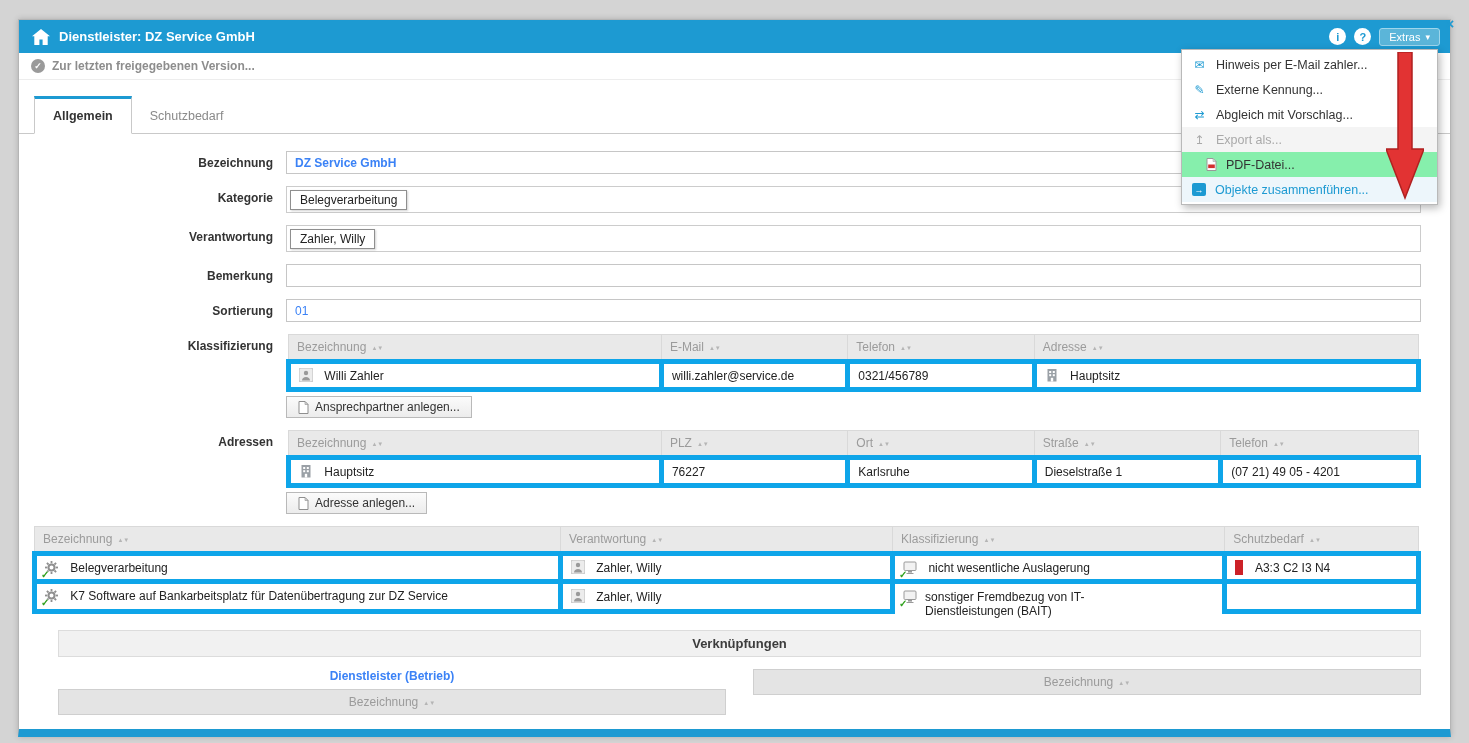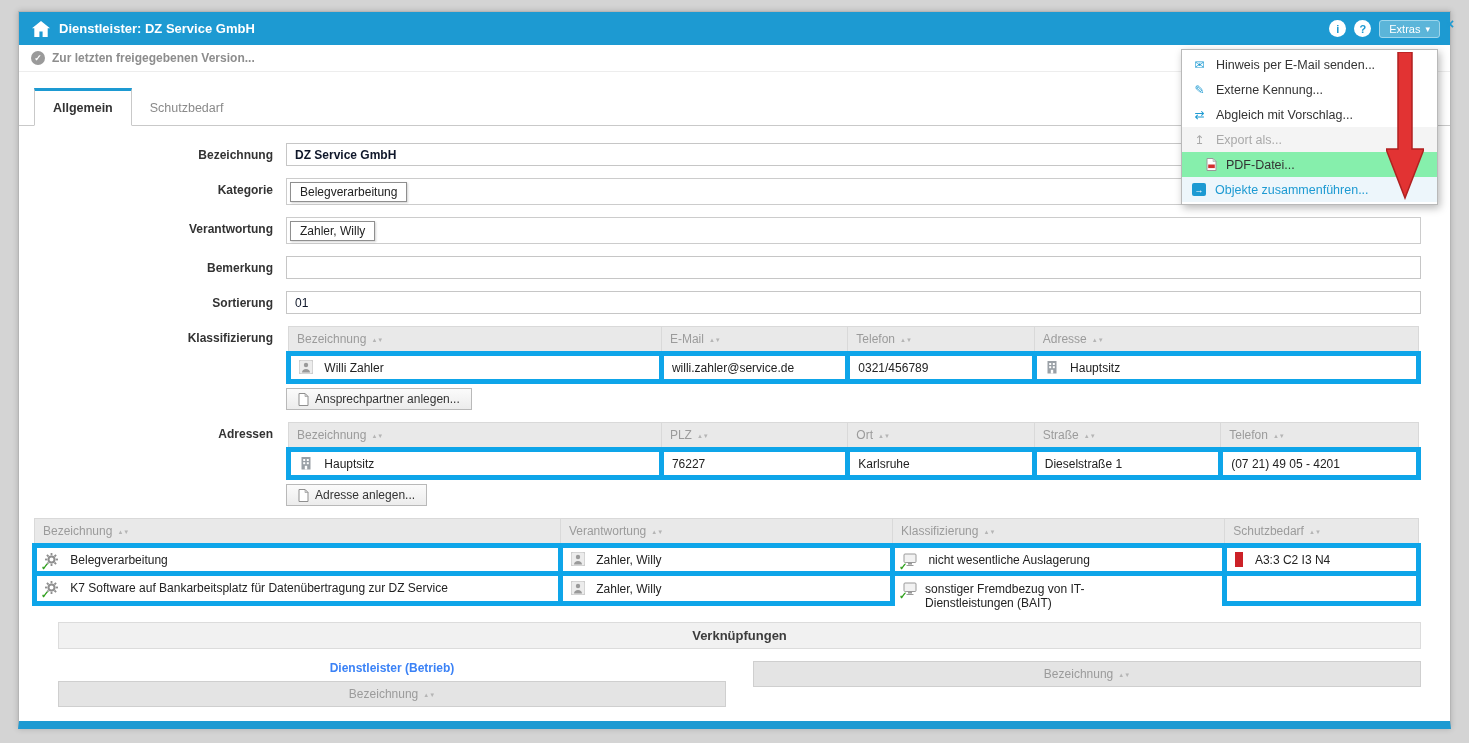--- a/index.html
+++ b/index.html
@@ -1,19 +1,19 @@
 <!DOCTYPE html>
 <html><head>
 <meta charset="utf-8">
 <style>
   * { box-sizing: border-box; margin: 0; padding: 0; }
   html, body { width: 1469px; height: 743px; }
   body { background: #d4d4d4; font-family: "Liberation Sans", sans-serif; position: relative; overflow: hidden; }
 
-  .window { position: absolute; left: 18px; top: 11px; width: 1433px; height: 718px;
+  .window { position: absolute; left: 18px; top: 19px; width: 1433px; height: 718px;
             background: #fff; border: 1px solid #b5b5b5; border-bottom: 8px solid #1d9ad2;
             box-shadow: 0 0 6px rgba(0,0,0,.18); overflow: hidden; }
 
   .titlebar { height: 33px; background: #1d9ad2; display: flex; align-items: center; padding: 0 10px 0 12px; color: #fff; }
   .titlebar .title { font-size: 13px; font-weight: bold; margin-left: 8px; }
   .tb-right { margin-left: auto; display: flex; align-items: center; gap: 8px; }
   .circ { width: 17px; height: 17px; border-radius: 50%; background: #fff; color: #1d9ad2;
           font-weight: bold; font-size: 11px; display: flex; align-items: center; justify-content: center; cursor: pointer; }
   .extras-btn { background: #5bb5d9; border: 1px solid #9ed6ec; color: #fff; font-size: 11px; border-radius: 3px;
                 padding: 2px 9px; display: flex; gap: 5px; align-items: center; font-family: inherit; cursor: pointer; }
@@ -27,21 +27,21 @@
   .tabbar { margin-top: 12px; padding-left: 15px; border-bottom: 1px solid #c9c9c9; display: flex; align-items: flex-end; height: 42px; text-align: right; }
   .tab { font-size: 12.5px; color: #8a8a8a; padding: 10px 18px; cursor: pointer; }
   .tab.active { background: #fff; color: #333; font-weight: bold; border: 1px solid #c9c9c9;
                 border-top: 3px solid #1d9ad2; border-bottom: 1px solid #fff; margin-bottom: -1px; }
 
   .content { padding-top: 17px; }
   .frow { display: flex; align-items: flex-start; margin-bottom: 12px; }
   .flabel { width: 254px; text-align: right; font-size: 12px; font-weight: bold; color: #333; padding-top: 5px; flex: none; }
   .fctrl { flex: 1; margin-left: 13px; margin-right: 29px; }
   .finput { width: 100%; height: 23px; border: 1px solid #c6c6c6; font-size: 12px; padding: 0 8px;
-            font-family: inherit; color: #0f172a; background: #fff; }
+            font-family: inherit; color: #3b82f6; background: #fff; }
   .finput.bold { font-weight: bold; }
   .chipfield { width: 100%; min-height: 27px; border: 1px solid #cccccc; display: flex; align-items: center; padding: 2px 3px; }
   .chip { border: 1px solid #8f8f8f; background: #fff; font-size: 12px; padding: 2px 9px;
           box-shadow: 1px 1px 2px rgba(0,0,0,.18); color: #222; cursor: pointer; }
 
   table.grid { width: 100%; border-collapse: collapse; }
   table.grid th { background: #e9e9e9; color: #9b9b9b; font-size: 12px; font-weight: normal; text-align: left;
                   padding: 5px 8px; border: 1px solid #d9d9d9; cursor: pointer; }
   table.grid td { font-size: 12px; color: #222; padding: 4px 8px; border: 5px solid #0ea5e9; background: #fff; height: 27px; }
   .sort { font-size: 6px; color: #b5b5b5; margin-left: 5px; vertical-align: 1px; }
@@ -394,21 +394,21 @@
     </div>
 
   </div>
 </div>
 
 <span class="close-x">×</span>
 
 <div class="menu">
   <div class="mi">
     <span class="micon">✉</span>
-    <span>Hinweis per E-Mail senden...</span>
+    <span>Hinweis per E-Mail zahler...</span>
   </div>
   <div class="mi">
     <span class="micon">✎</span>
     <span>Externe Kennung...</span>
   </div>
   <div class="mi">
     <span class="micon">⇄</span>
     <span>Abgleich mit Vorschlag...</span>
   </div>
   <div class="mi group">

